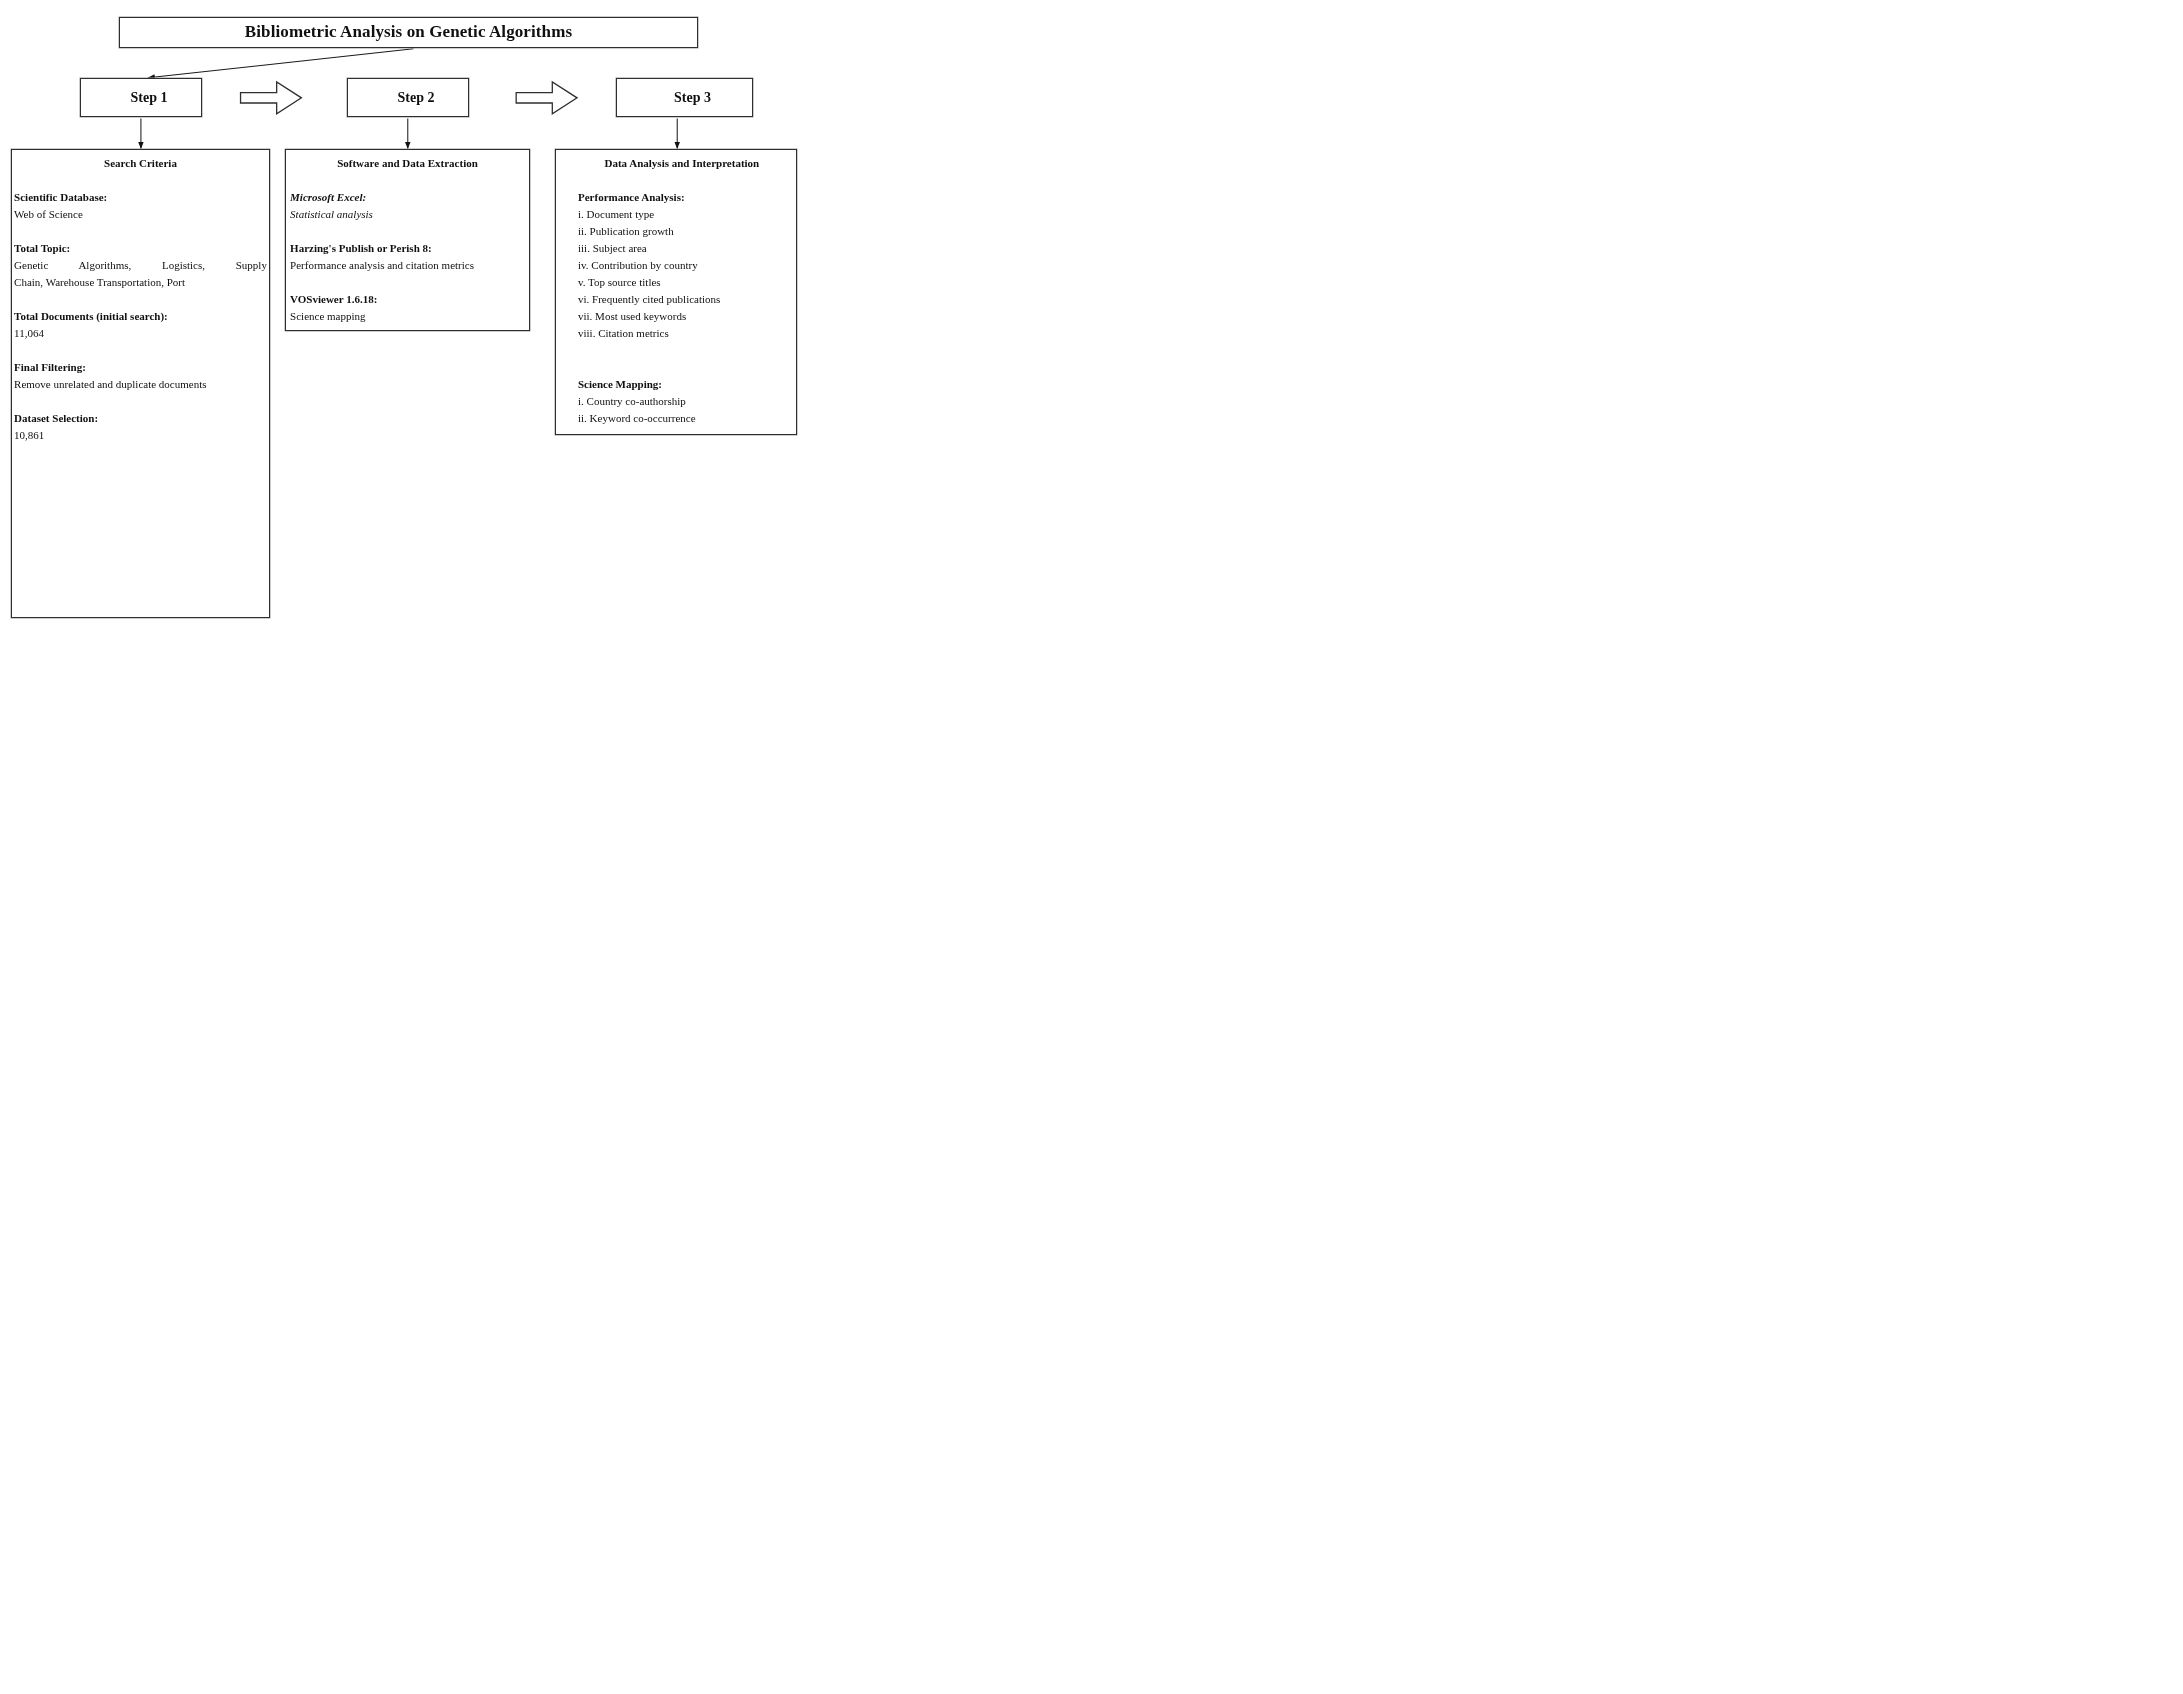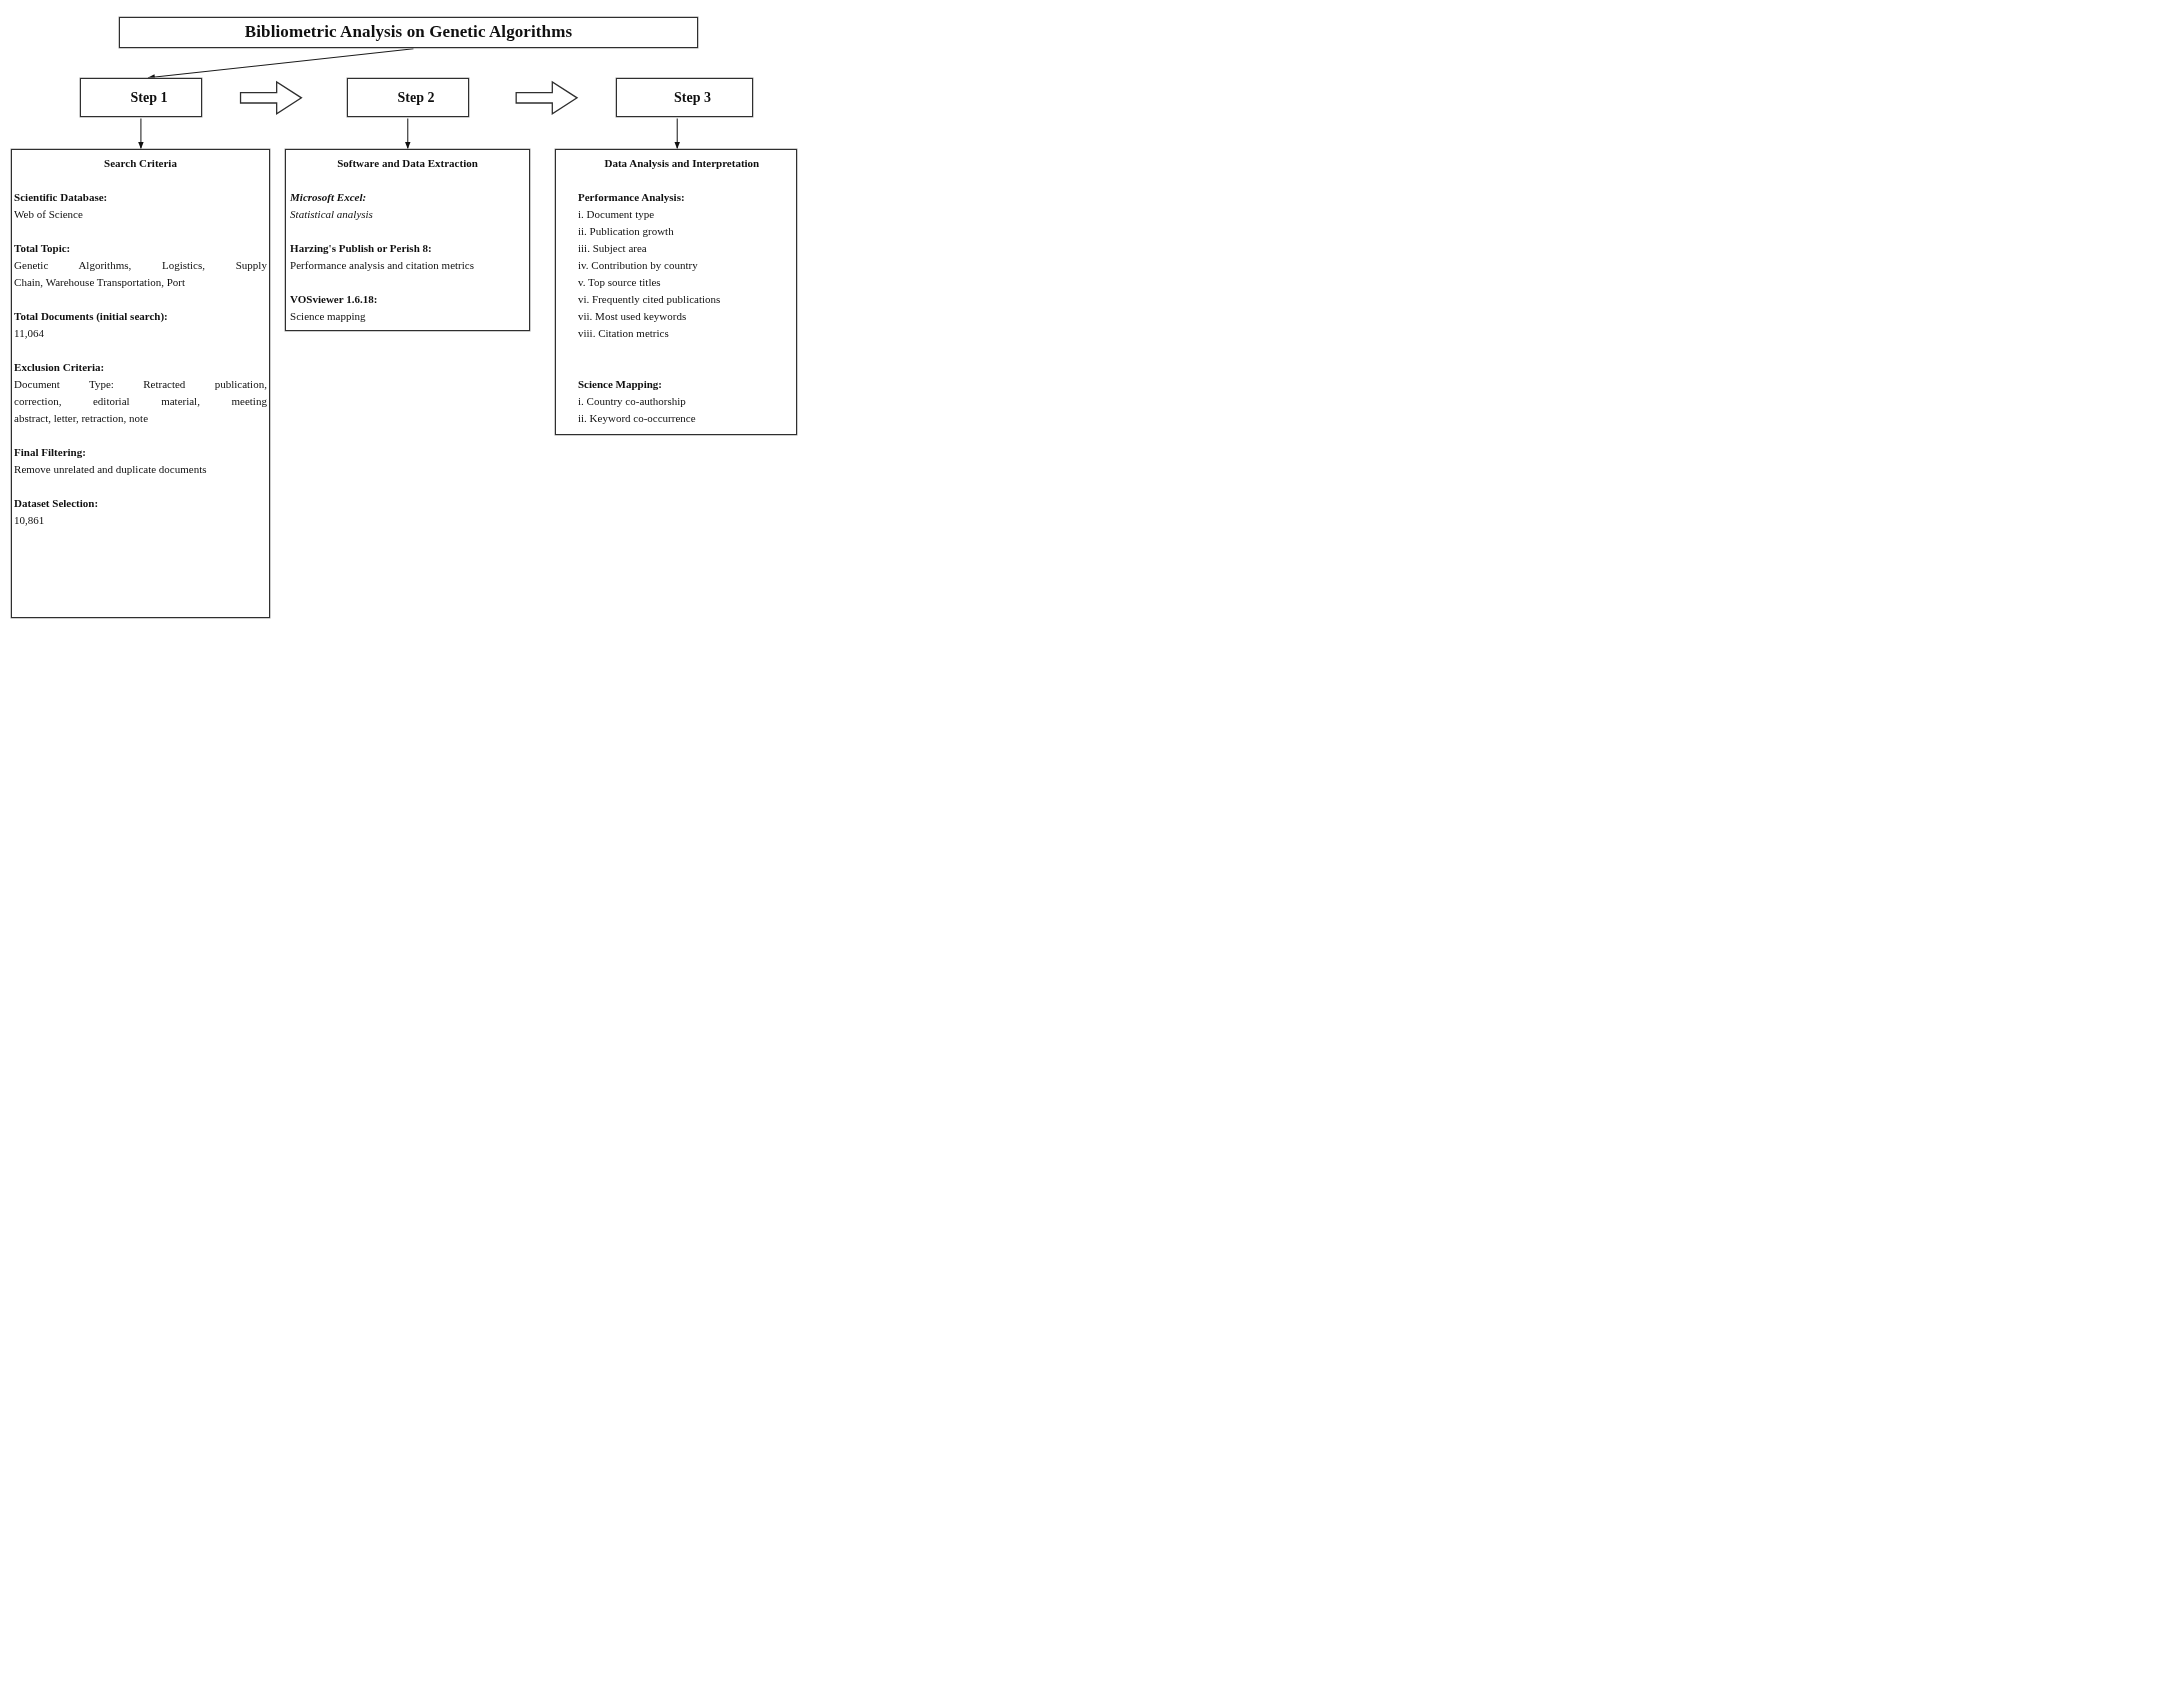--- a/index.html
+++ b/index.html
@@ -95,28 +95,20 @@
             <div class="ln">Chain, Warehouse Transportation, Port</div>
           </div>
         </div>
         <div class="sec" style="margin-top: 17px;">
           <div class="lbl">Total Documents (initial search):</div>
           <div class="para">
             <div class="ln">11,064</div>
           </div>
         </div>
         <div class="sec" style="margin-top: 17px;">
-          <div class="lbl">Exclusion Criteria:</div>
-          <div class="para">
-            <div class="ln j">Document Type: Retracted publication,</div>
-            <div class="ln j">correction, editorial material, meeting</div>
-            <div class="ln">abstract, letter, retraction, note</div>
-          </div>
-        </div>
-        <div class="sec" style="margin-top: 17px;">
           <div class="lbl">Final Filtering:</div>
           <div class="para">
             <div class="ln">Remove unrelated and duplicate documents</div>
           </div>
         </div>
         <div class="sec" style="margin-top: 17px;">
           <div class="lbl">Dataset Selection:</div>
           <div class="para">
             <div class="ln">10,861</div>
           </div>

